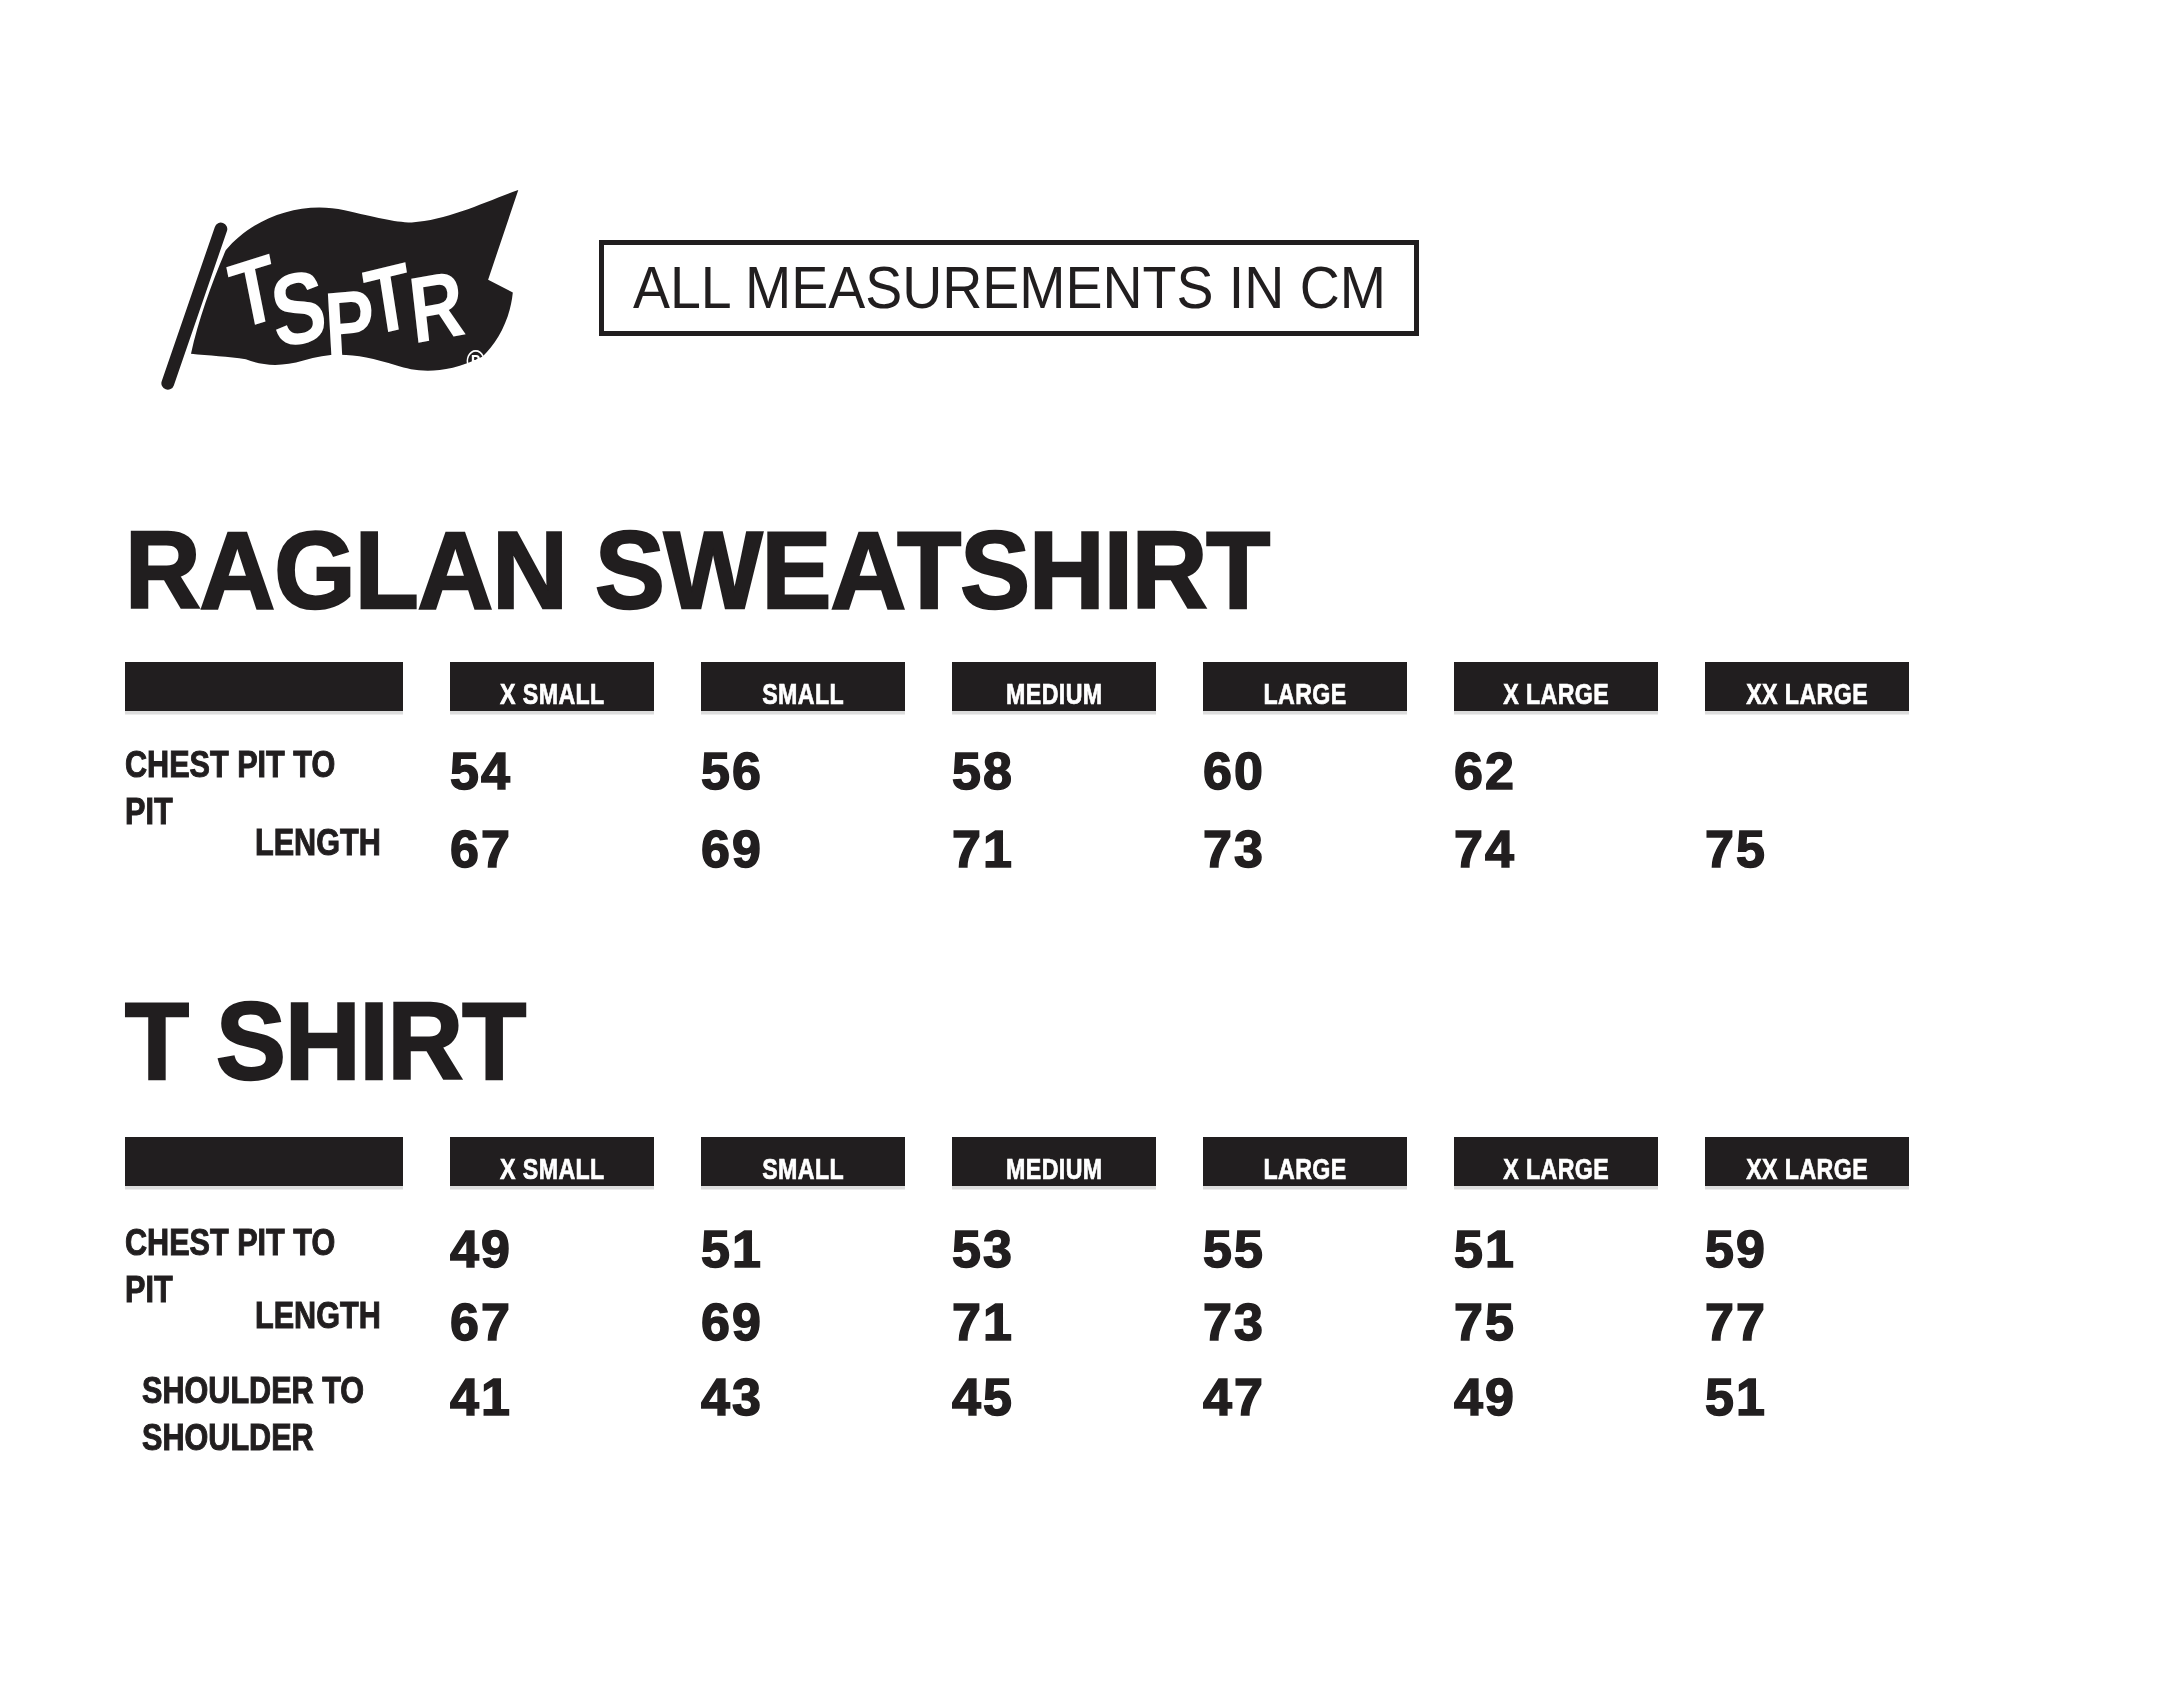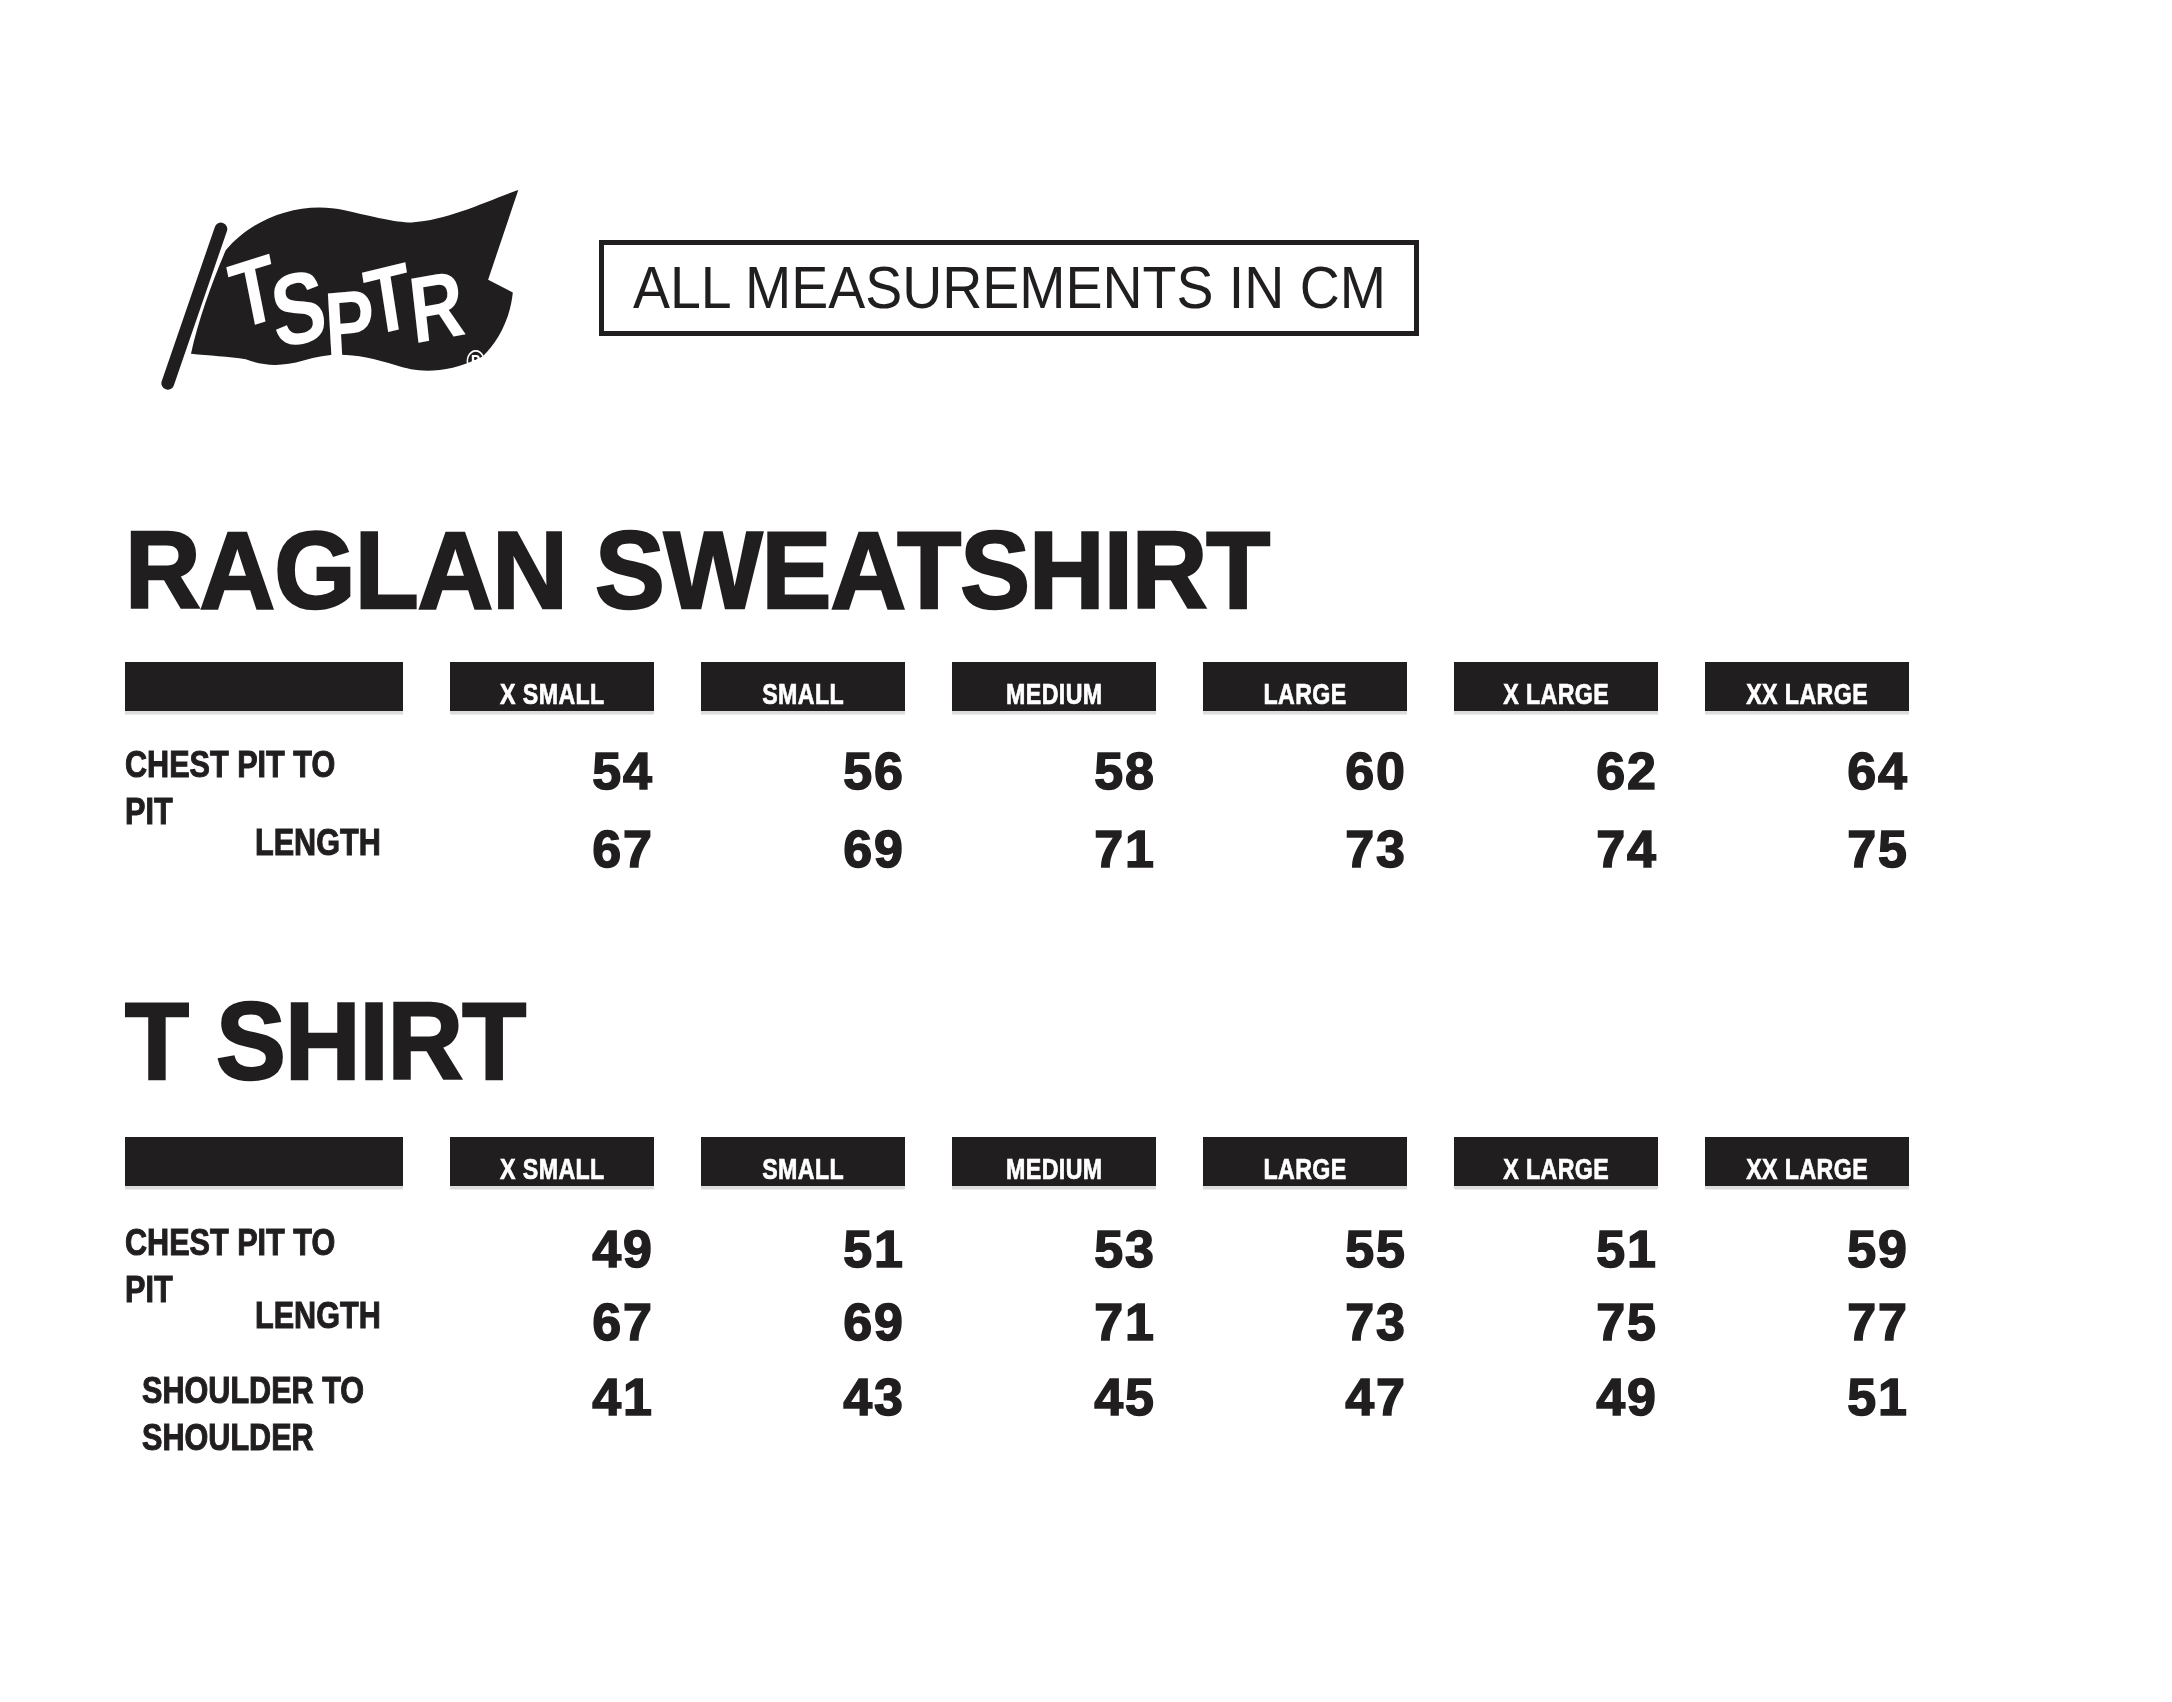--- a/index.html
+++ b/index.html
@@ -44,21 +44,21 @@
   .hcell{
     height:49px; background:var(--ink); color:#fff;
     display:flex; align-items:flex-end; justify-content:center;
     box-shadow:0 3.5px 0 #dcdcdc;
   }
   .hcell .t{
     font-size:29px; font-weight:bold; white-space:nowrap; letter-spacing:0.5px;
     transform:scaleX(.8);
     -webkit-text-stroke:0.7px #fff; paint-order:stroke;
   }
-  .vcell{ display:flex; justify-content:flex-end; align-items:flex-start; }
+  .vcell{ display:flex; justify-content:flex-start; align-items:flex-start; }
   .lcell{ display:flex; justify-content:flex-end; align-items:flex-start; }
   .num{
     font-size:52px; font-weight:bold; line-height:.78; letter-spacing:2px;
     paint-order:stroke; -webkit-text-stroke:1.5px var(--ink);
   }
   .rowlabel{
     font-size:36px; font-weight:bold; line-height:1.3; margin-top:-9px;
     white-space:pre-line;
     paint-order:stroke; -webkit-text-stroke:1px var(--ink);
     transform:scaleX(.85); transform-origin:left top;
@@ -138,23 +138,20 @@
     </div>
   <div class="vcell">
       <span class="num">58</span>
     </div>
   <div class="vcell">
       <span class="num">60</span>
     </div>
   <div class="vcell">
       <span class="num">62</span>
     </div>
-  <div class="vcell">
-      <span class="num">64</span>
-    </div>
 </div>
 
 <div class="grid" id="t1-row2">
   <div class="lcell">
       <span class="rowlabel">LENGTH</span>
     </div>
   <div class="vcell">
       <span class="num">67</span>
     </div>
   <div class="vcell">

